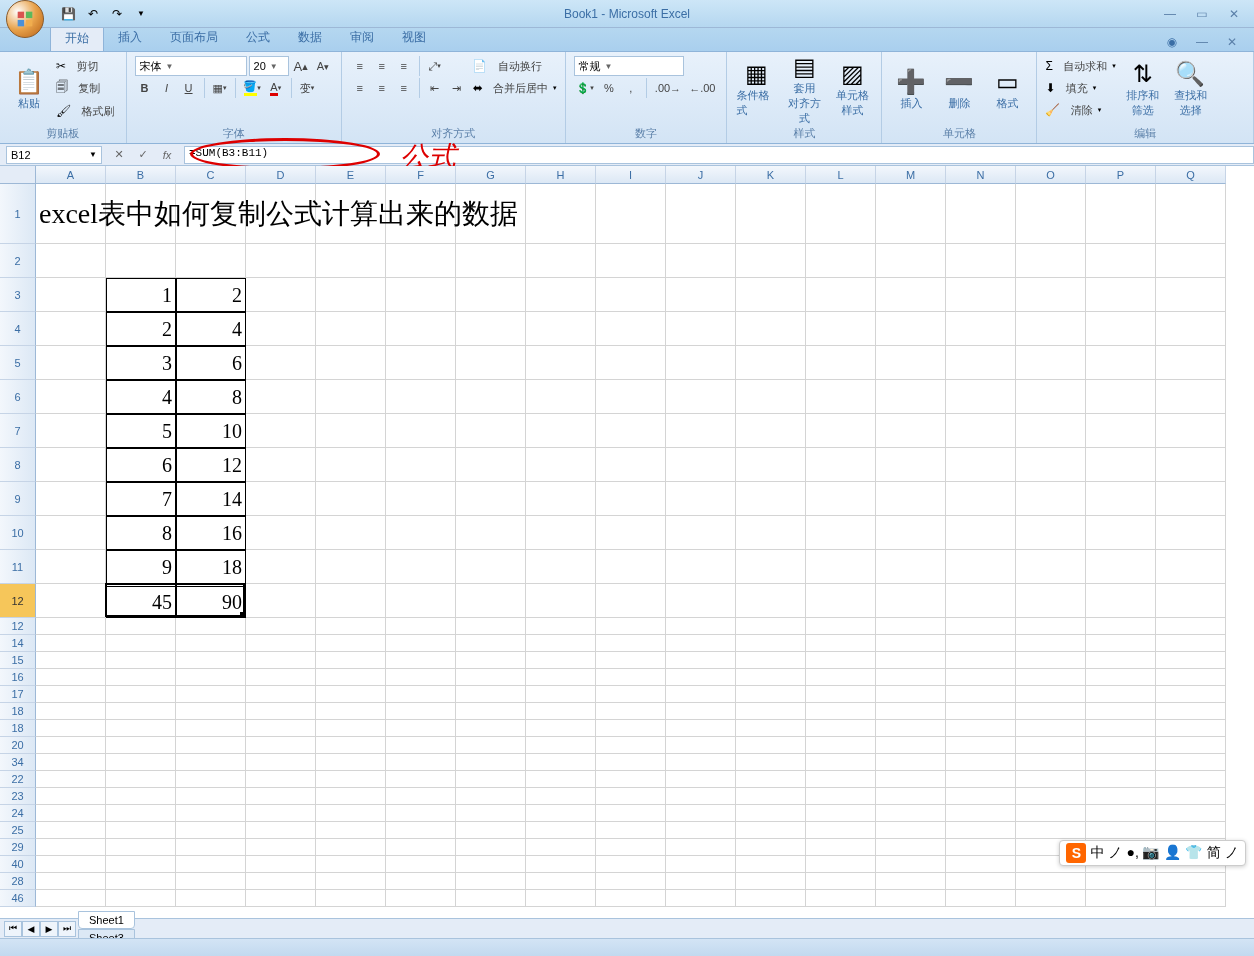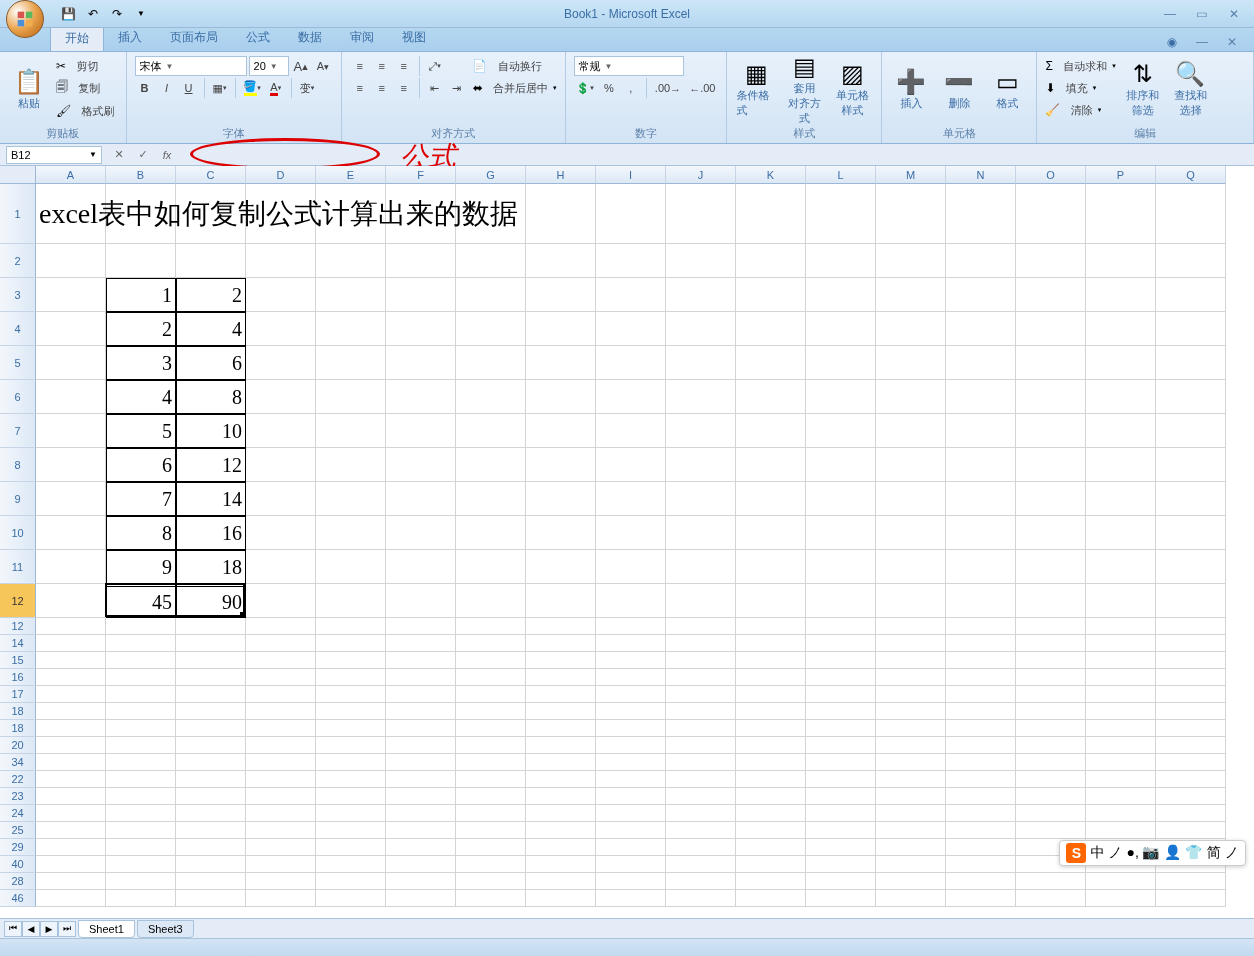--- a/index.html
+++ b/index.html
@@ -285,20 +285,21 @@
       <span>B12</span>
       <span class="arr">▼</span>
     </div>
   <div class="fb-btns">
     <div class="fb-btn">✕</div>
     <div class="fb-btn">✓</div>
     <div class="fb-btn">
         <i>fx</i>
       </div>
   </div>
+  <div class="formula-input">=SUM(B3:B11)</div>
   <div class="red-oval"></div>
   <div class="hand-note">公式</div>
 </div>
 
 <div class="grid-wrap">
   <div class="corner"></div>
   <div class="col-headers" id="col-headers">
       <div class="col-h" style="width: 70px;">A</div>
       <div class="col-h" style="width: 70px;">B</div>
       <div class="col-h" style="width: 70px;">C</div>
@@ -867,21 +868,21 @@
     </div>
 </div>
 
 <div class="sheet-tabs">
   <div class="nav-arrows" id="nav-arrows">
       <div class="nav-a">⏮</div>
       <div class="nav-a">◀</div>
       <div class="nav-a">▶</div>
       <div class="nav-a">⏭</div>
     </div>
-  <div id="stabs" style="display:flex;">
+  <div id="stabs" style="display:flex;flex-direction:column;">
       <div class="stab">Sheet1</div>
       <div class="stab inactive">Sheet3</div>
     </div>
 </div>
 
 <div class="status-bar"></div>
 
 <div class="ime-float">
   <div class="ime-logo">S</div>
   <span>中 ノ ●, 📷 👤 👕 简 ノ</span>

